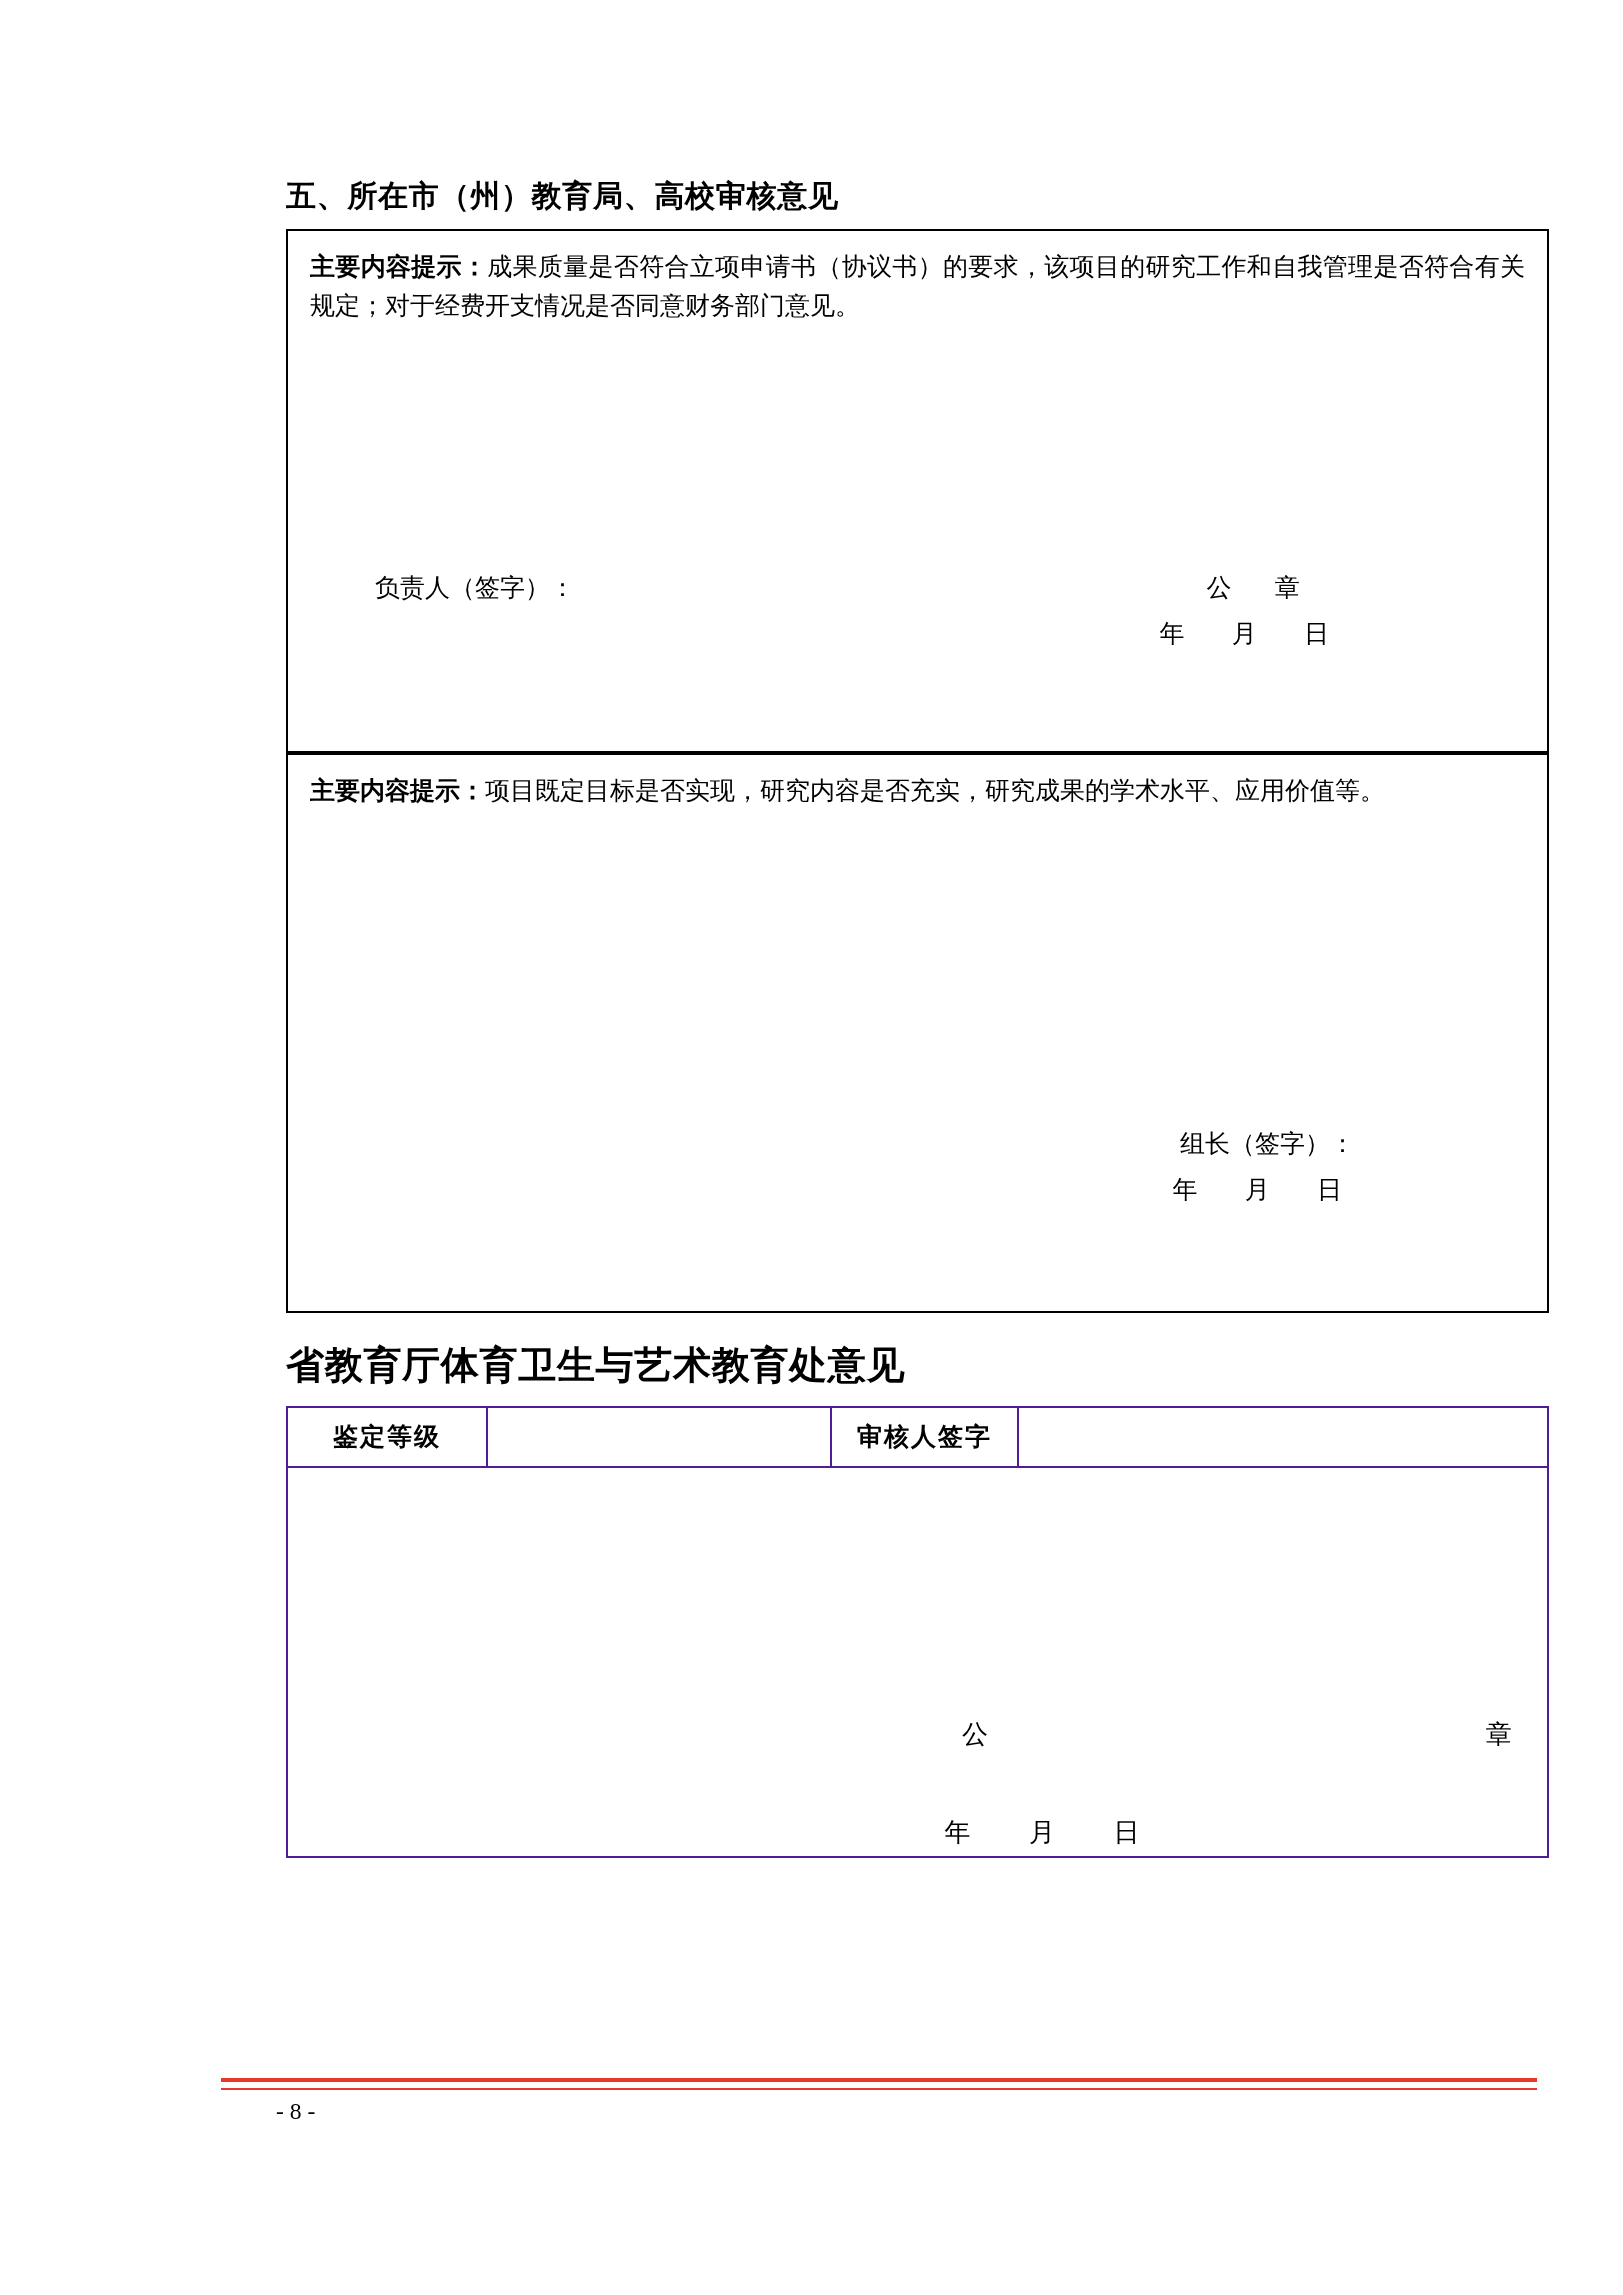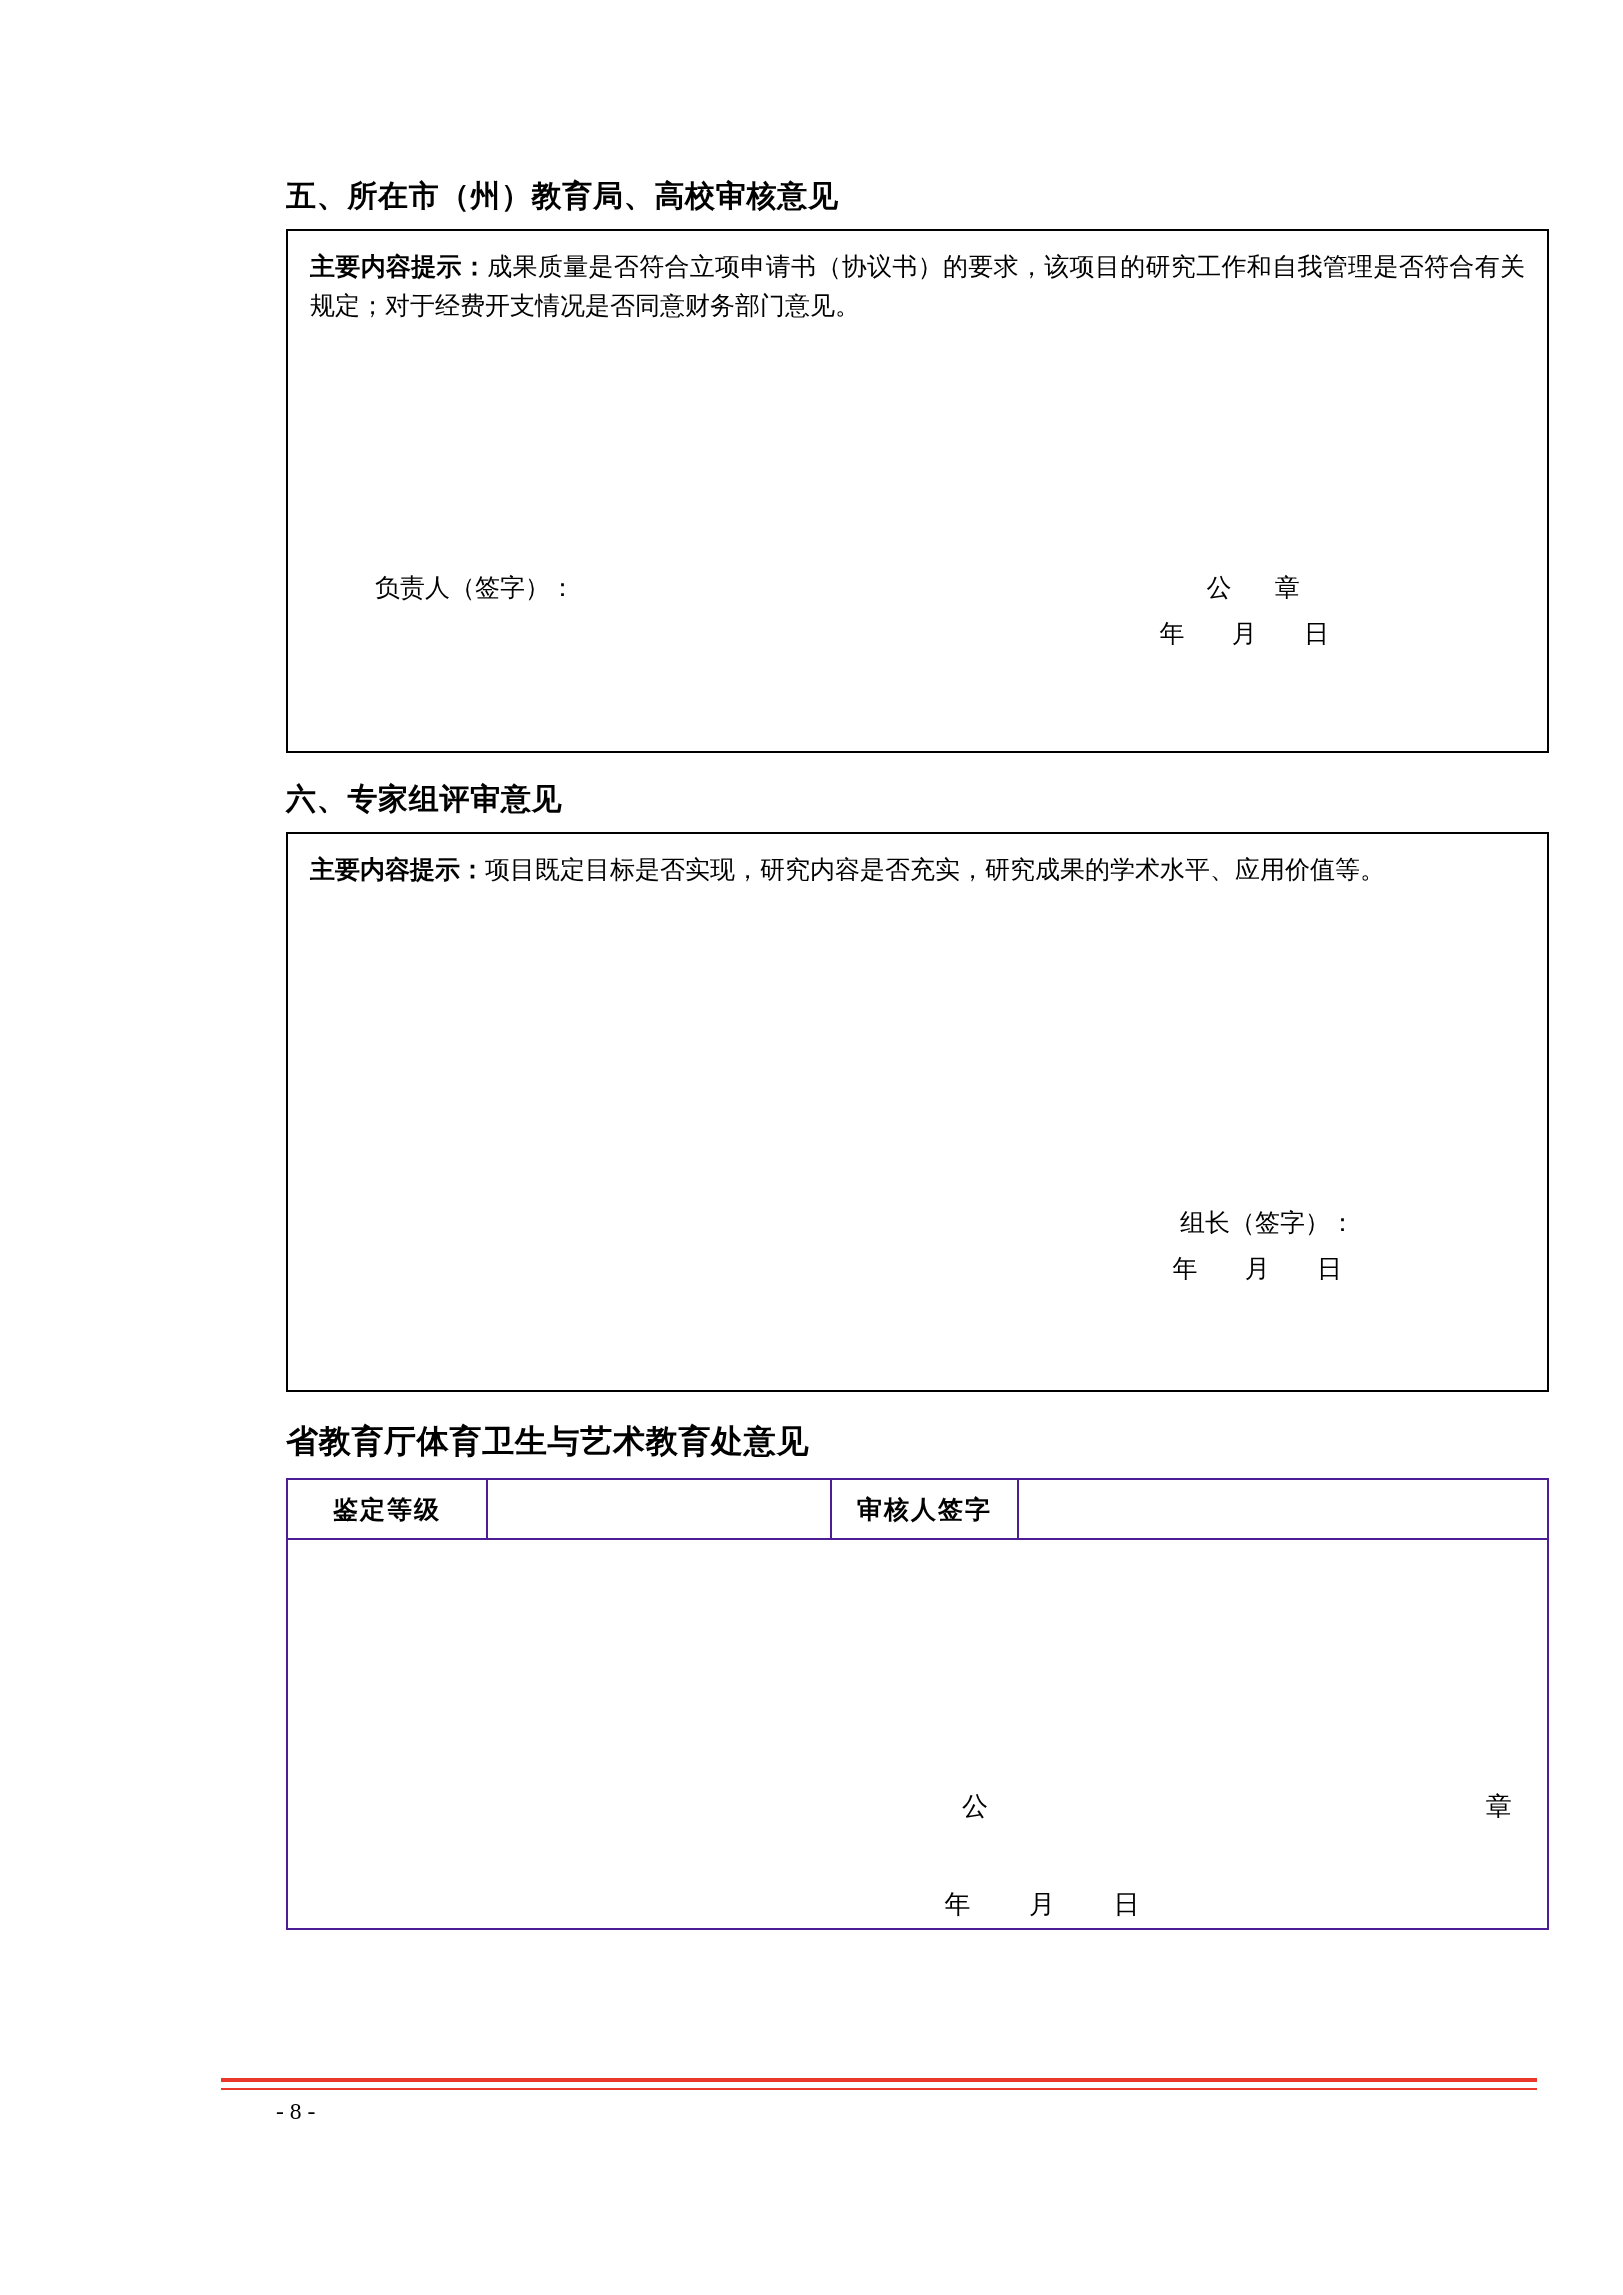--- a/index.html
+++ b/index.html
@@ -102,21 +102,21 @@
     padding-right: 170px;
   }
   .sig-b .date-line {
     padding-right: 183px;
   }
 
   
   .sub-heading {
     font-family: Liberation Serif, serif;
     font-weight: bold;
-    font-size: 32px;
+    font-size: 38px;
     margin: 27.5px 0 14.4px 0;
     letter-spacing: 0.7px;
   }
 
   
   table.review-table {
     border-collapse: collapse;
     width: 100%;
     table-layout: fixed;
   }
@@ -199,21 +199,20 @@
           <span class="sig-right">公　章</span>
         </div>
         <div class="date-line">
           <span>年</span>
           <span>月</span>
           <span>日</span>
         </div>
       </div>
     </div>
 
-    <h2 class="section-heading second">六、专家组评审意见</h2>
 
     <div class="opinion-box box-b">
       <div class="prompt">
         <b>主要内容提示：</b><span>项目既定目标是否实现，研究内容是否充实，研究成果的学术水平、应用价值等。</span>
       </div>
       <div class="sig-row sig-b">
         <div class="sig-inner">
           <span>组长（签字）：</span>
         </div>
         <div class="date-line">

